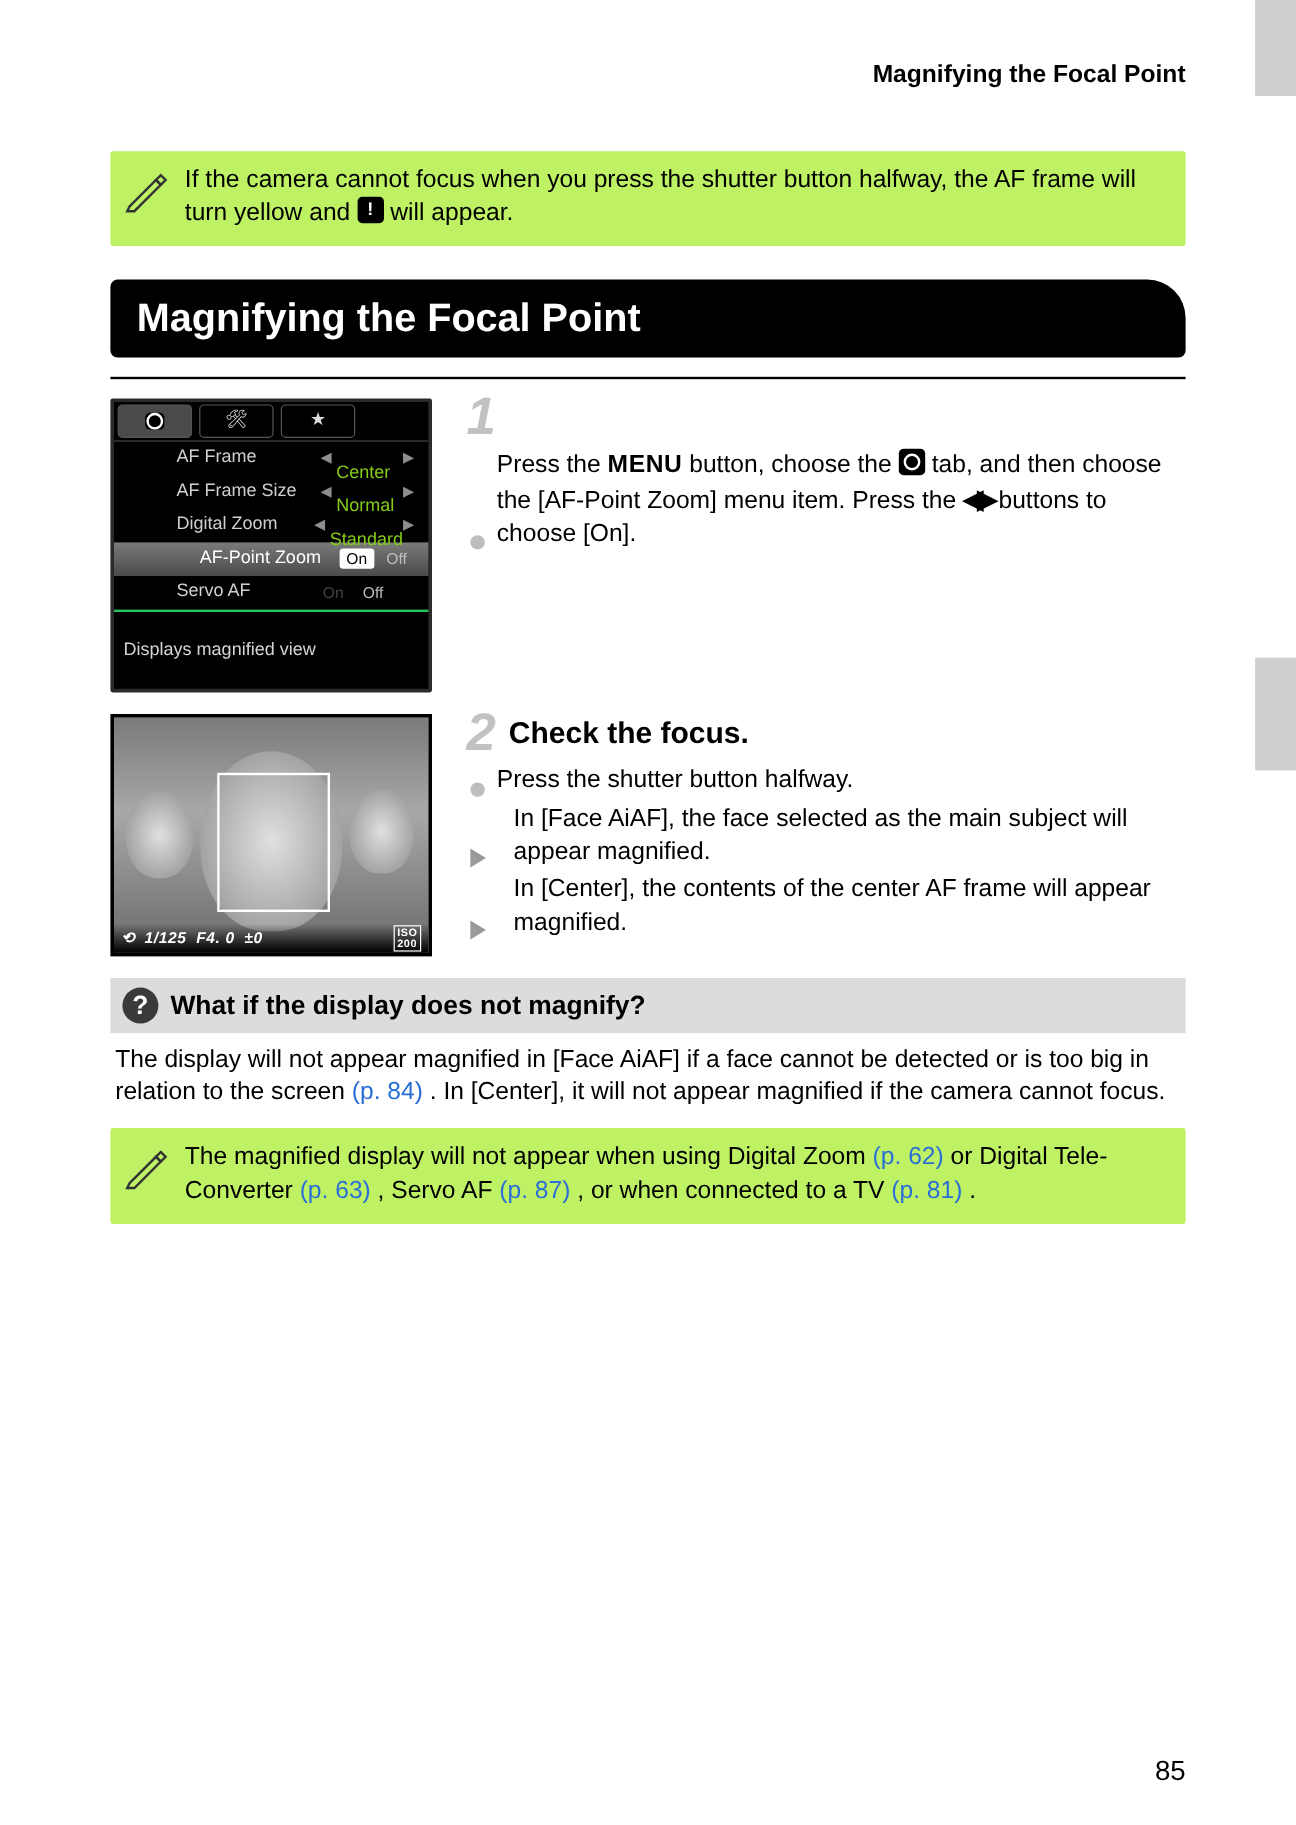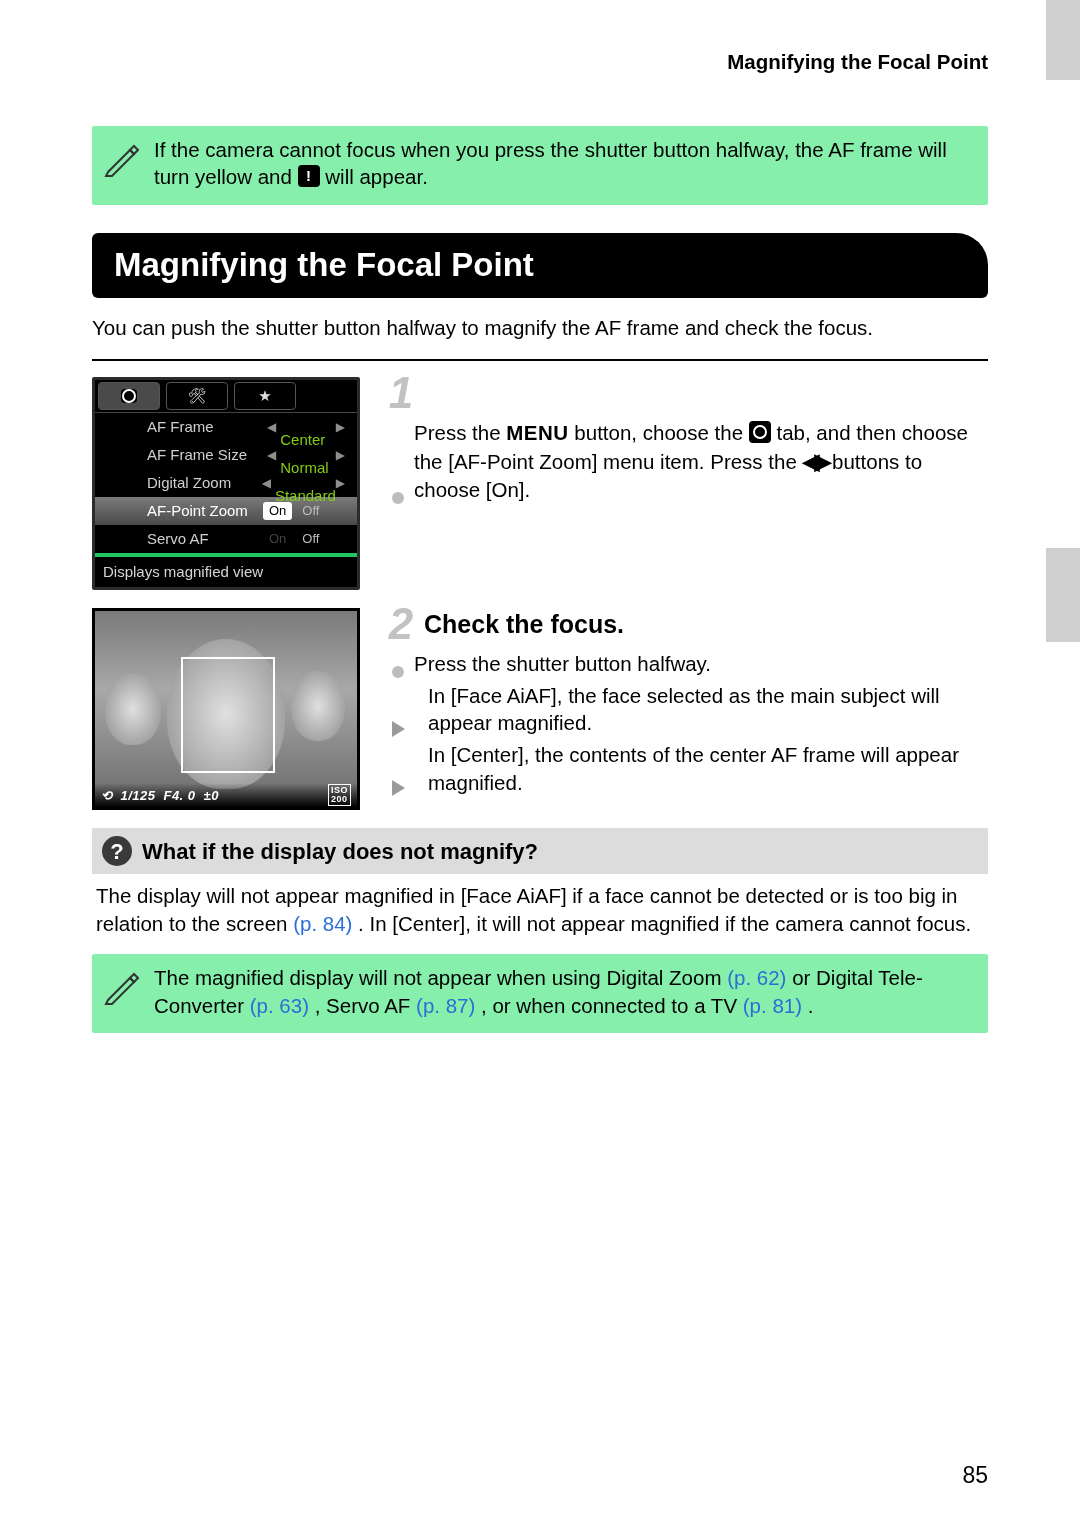--- a/index.html
+++ b/index.html
@@ -22,21 +22,21 @@
     position:absolute;right:0;top:0;width:34px;height:80px;background:#cfcfcf;
   }
   .side-tab-mid{
     position:absolute;right:0;top:548px;width:34px;height:94px;background:#cfcfcf;
   }
   .running-head{
     font-weight:700;text-align:right;font-size:20.5px;margin-bottom:50px;
   }
   
   .note-box{
-    background:#86efac;display:flex;align-items:flex-start;padding:10px 16px 14px 8px;
+    background:#bef264;display:flex;align-items:flex-start;padding:10px 16px 14px 8px;
     border-radius:2px;margin-bottom:28px;
   }
   .note-box .pencil{
     width:44px;height:44px;flex:0 0 44px;margin-right:10px;
   }
   .note-box .body{flex:1;}
   .inline-icon{
     display:inline-block;vertical-align:-3px;width:22px;height:22px;background:#000;border-radius:4px;position:relative;
   }
   .inline-icon.alert::after{
@@ -78,26 +78,26 @@
     background:#000;color:#d5d5d5;font-size:16px;border:3px solid #2b2b2b;border-radius:2px;
     font-family:Arial,Helvetica,sans-serif;
   }
   .mm-tabs{display:flex;height:32px;align-items:center;border-bottom:1px solid #444;}
   .mm-tab{width:60px;height:26px;border:1px solid #555;margin:2px 3px;border-radius:4px;display:flex;align-items:center;justify-content:center;font-size:15px;color:#ddd;}
   .mm-tab.active{background:#4a4a4a;}
   .mm-row{display:flex;align-items:center;height:28px;padding:0 8px;font-size:15px;}
   .mm-row .k{width:116px;color:#cfcfcf;margin-left:44px;}
   .mm-row .ar{color:#8e8e8e;margin:0 4px;font-size:12px;}
   .mm-row .v{color:#84cc16;margin-top:25px;}
-  .mm-row.sel{background:linear-gradient(#7a7a7a,#4a4a4a);color:#fff;}
+  .mm-row.sel{background:linear-gradient(#7a7a7a,#4a4a4a);color:#fff;justify-content:flex-end;}
   .mm-row.sel .k{color:#fff;}
   .pill{display:inline-block;padding:0 6px;border-radius:3px;margin-right:4px;font-size:13px;}
   .pill.on{background:#fff;color:#000;}
   .pill.off{color:#bdbdbd;}
-  .mm-foot{padding:5px 8px;border-top:4px solid #22c55e;color:#d5d5d5;font-size:15px;}
+  .mm-foot{padding:22px 8px;border-top:2px solid #22c55e;color:#d5d5d5;font-size:15px;}
   
   .photo-mock{
     width:268px;height:202px;background:linear-gradient(#7a7a7a,#a8a8a8 40%,#6a6a6a);
     position:relative;border:3px solid #000;box-sizing:border-box;
   }
   .face{position:absolute;border-radius:50% 50% 46% 46%;background:radial-gradient(#e0e0e0,#8a8a8a);}
   .f1{width:56px;height:72px;left:10px;top:62px;}
   .f2{width:118px;height:150px;left:72px;top:28px;}
   .f2b{position:absolute;width:90px;height:112px;border:2px solid #fff;left:86px;top:46px;}
   .f3{width:54px;height:70px;right:12px;top:60px;}
@@ -139,21 +139,20 @@
     </div>
     <div class="body">
       <span>If the camera cannot focus when you press the shutter button halfway, the AF frame will turn yellow and </span>
       <span class="inline-icon alert"></span>
       <span> will appear.</span>
     </div>
   </div>
 
   <div class="section-title">Magnifying the Focal Point</div>
 
-  <p class="intro">You can push the shutter button halfway to magnify the AF frame and check the focus.</p>
   <hr class="sep">
 
   <div class="steps-row">
     <div class="shot">
       <div class="menu-mock">
         <div class="mm-tabs">
           <div class="mm-tab active">
             <span class="inline-icon camera-icon" style="width:16px;height:14px;"></span>
           </div>
           <div class="mm-tab">🛠</div>

